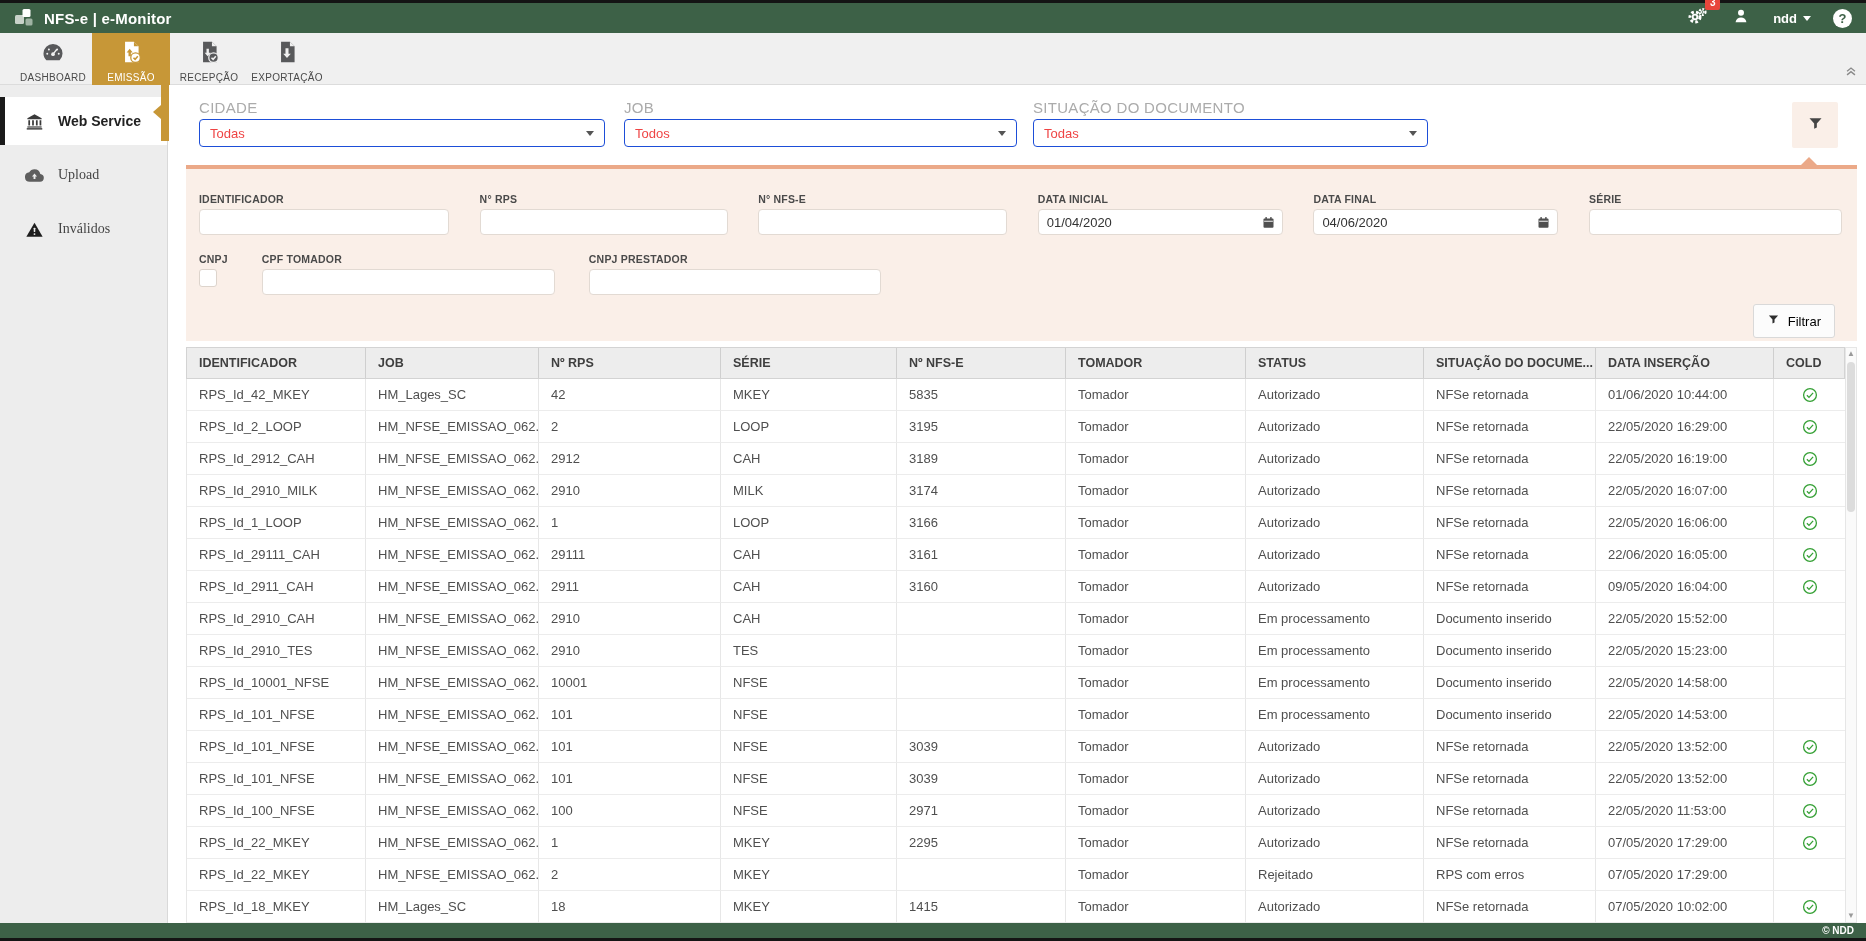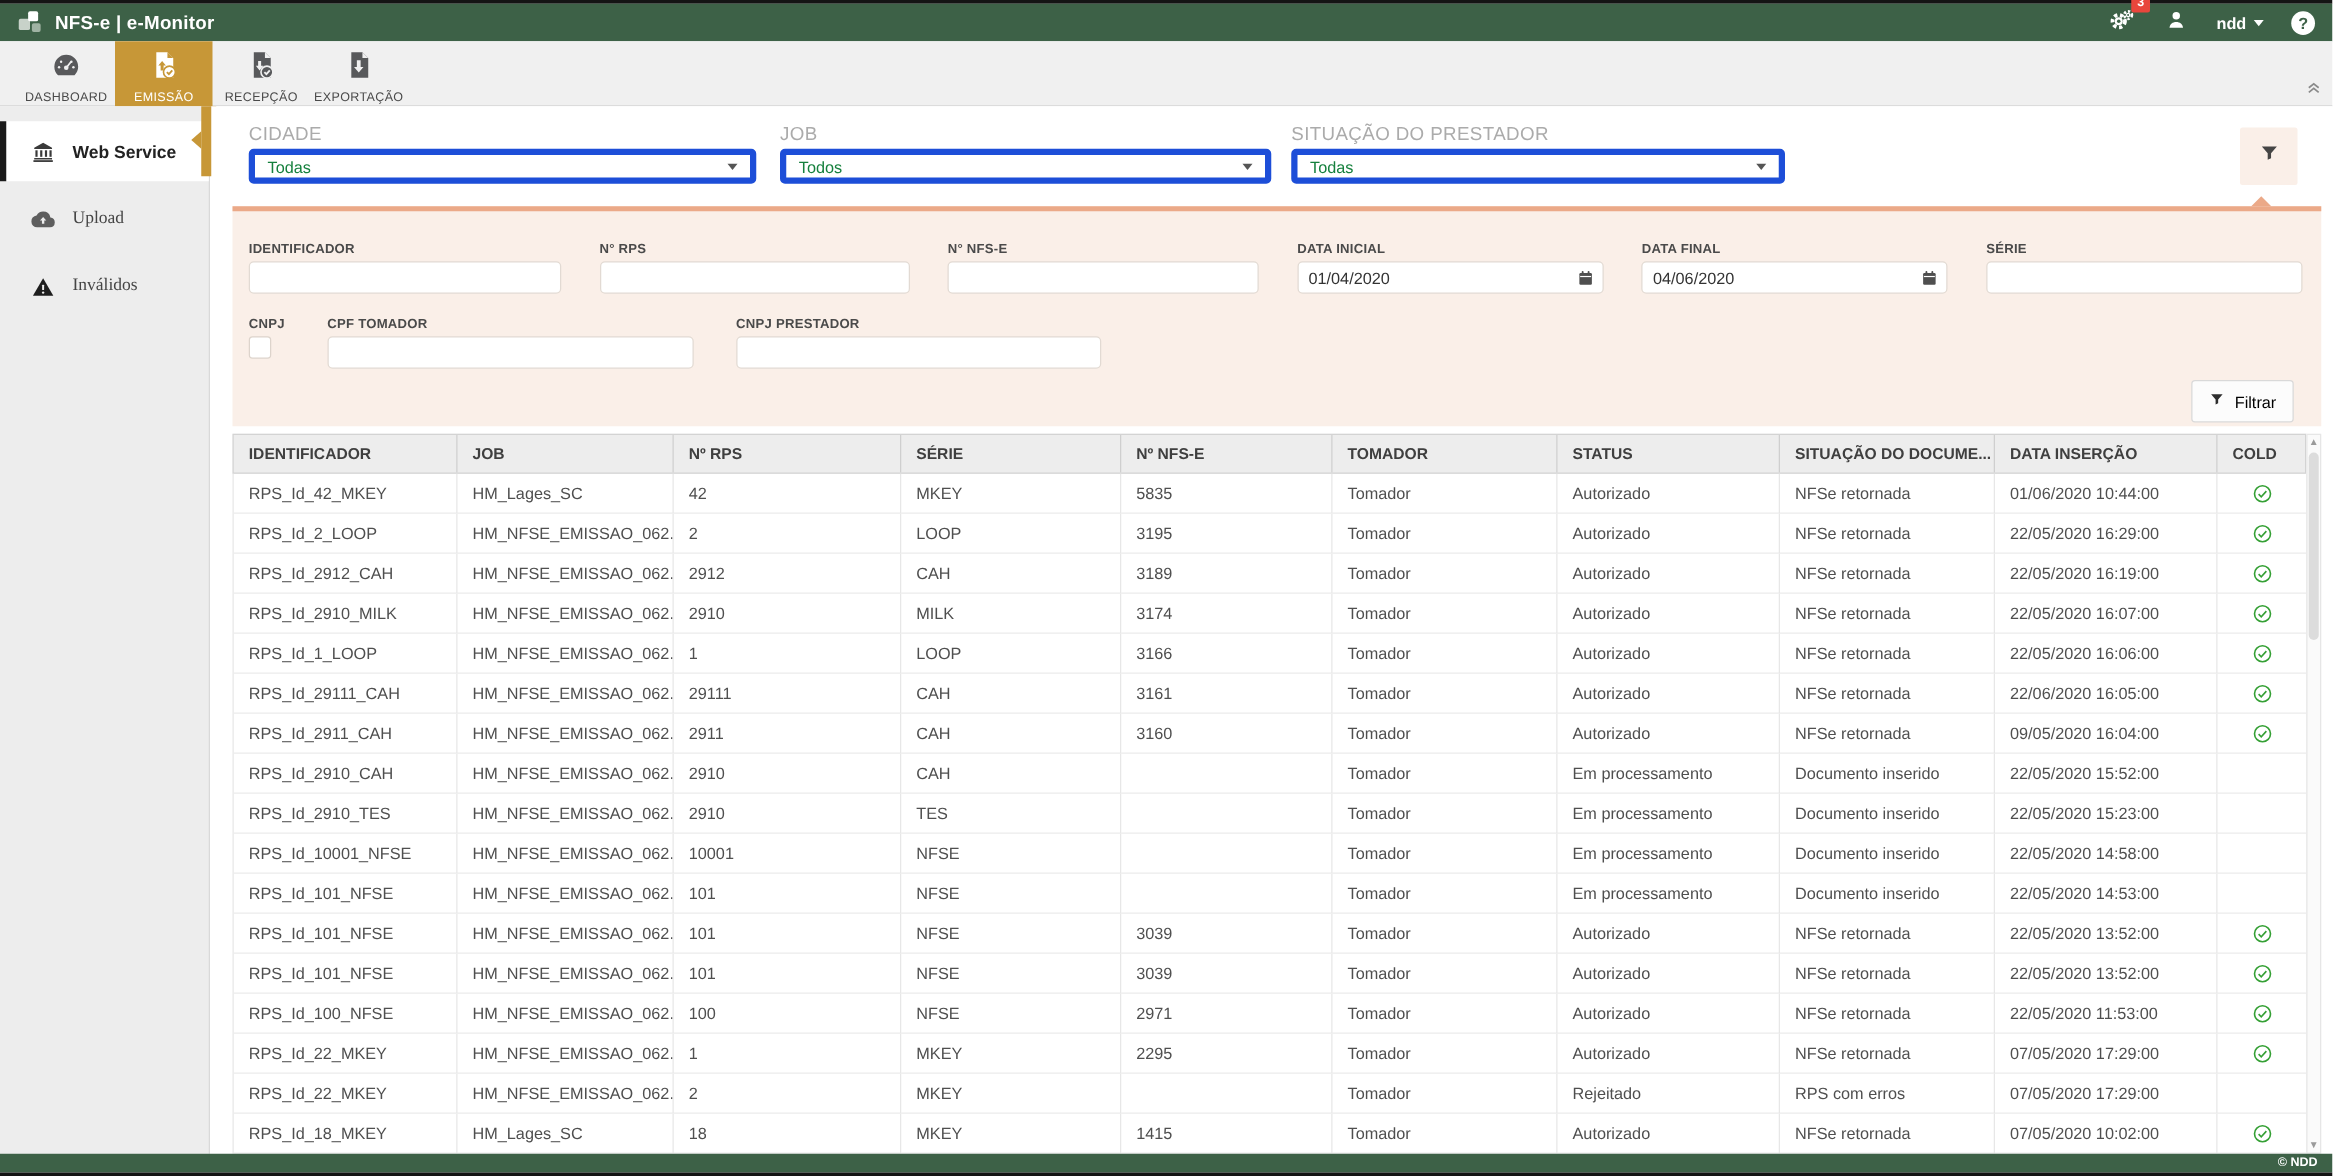--- a/index.html
+++ b/index.html
@@ -55,23 +55,23 @@
     border-top:7px solid transparent;border-bottom:7px solid transparent;
     border-right:8px solid var(--gold);}
 
   
   .content{position:absolute;top:85px;left:169px;right:0;bottom:18px;background:#fff;}
 
   .row1{position:absolute;top:0;left:17px;right:9px;height:80px;display:flex;
     padding:14px 0 0 13px;}
   .sel-group{display:flex;flex-direction:column;}
   .sel-label{font-size:15px;color:#ABABAB;letter-spacing:.3px;margin-bottom:3px;}
-  .select{height:28px;border:5px solid #1d4ed8;border-radius:4px;background:#fff;
+  .select{height:28px;border:1px solid #1d4ed8;border-radius:4px;background:#fff;
     display:flex;align-items:center;justify-content:space-between;padding:0 10px;
-    font-size:13px;color:#15803d;cursor:pointer;}
+    font-size:13px;color:#ef4444;cursor:pointer;}
   .sel-caret{width:0;height:0;border-left:4px solid transparent;border-right:4px solid transparent;
     border-top:5px solid #555;}
   .w-cidade{width:406px;margin-right:19px;}
   .w-job{width:393px;margin-right:16px;}
   .w-situacao{width:395px;}
   .filter-toggle{position:absolute;top:17px;right:28px;width:46px;height:46px;
     background:var(--peach);border-radius:2px;display:flex;align-items:center;
     justify-content:center;color:#454545;cursor:pointer;}
 
   
@@ -284,21 +284,21 @@
         </div>
       </div>
       <div class="sel-group w-job">
         <span class="sel-label">JOB</span>
         <div class="select">
           <span>Todos</span>
           <span class="sel-caret"></span>
         </div>
       </div>
       <div class="sel-group w-situacao">
-        <span class="sel-label">SITUAÇÃO DO PRESTADOR</span>
+        <span class="sel-label">SITUAÇÃO DO DOCUMENTO</span>
         <div class="select">
           <span>Todas</span>
           <span class="sel-caret"></span>
         </div>
       </div>
     </div>
 
     <div class="filter-toggle">
       <span>
         <svg width="17" height="17" viewBox="0 0 24 24" fill="currentColor">

